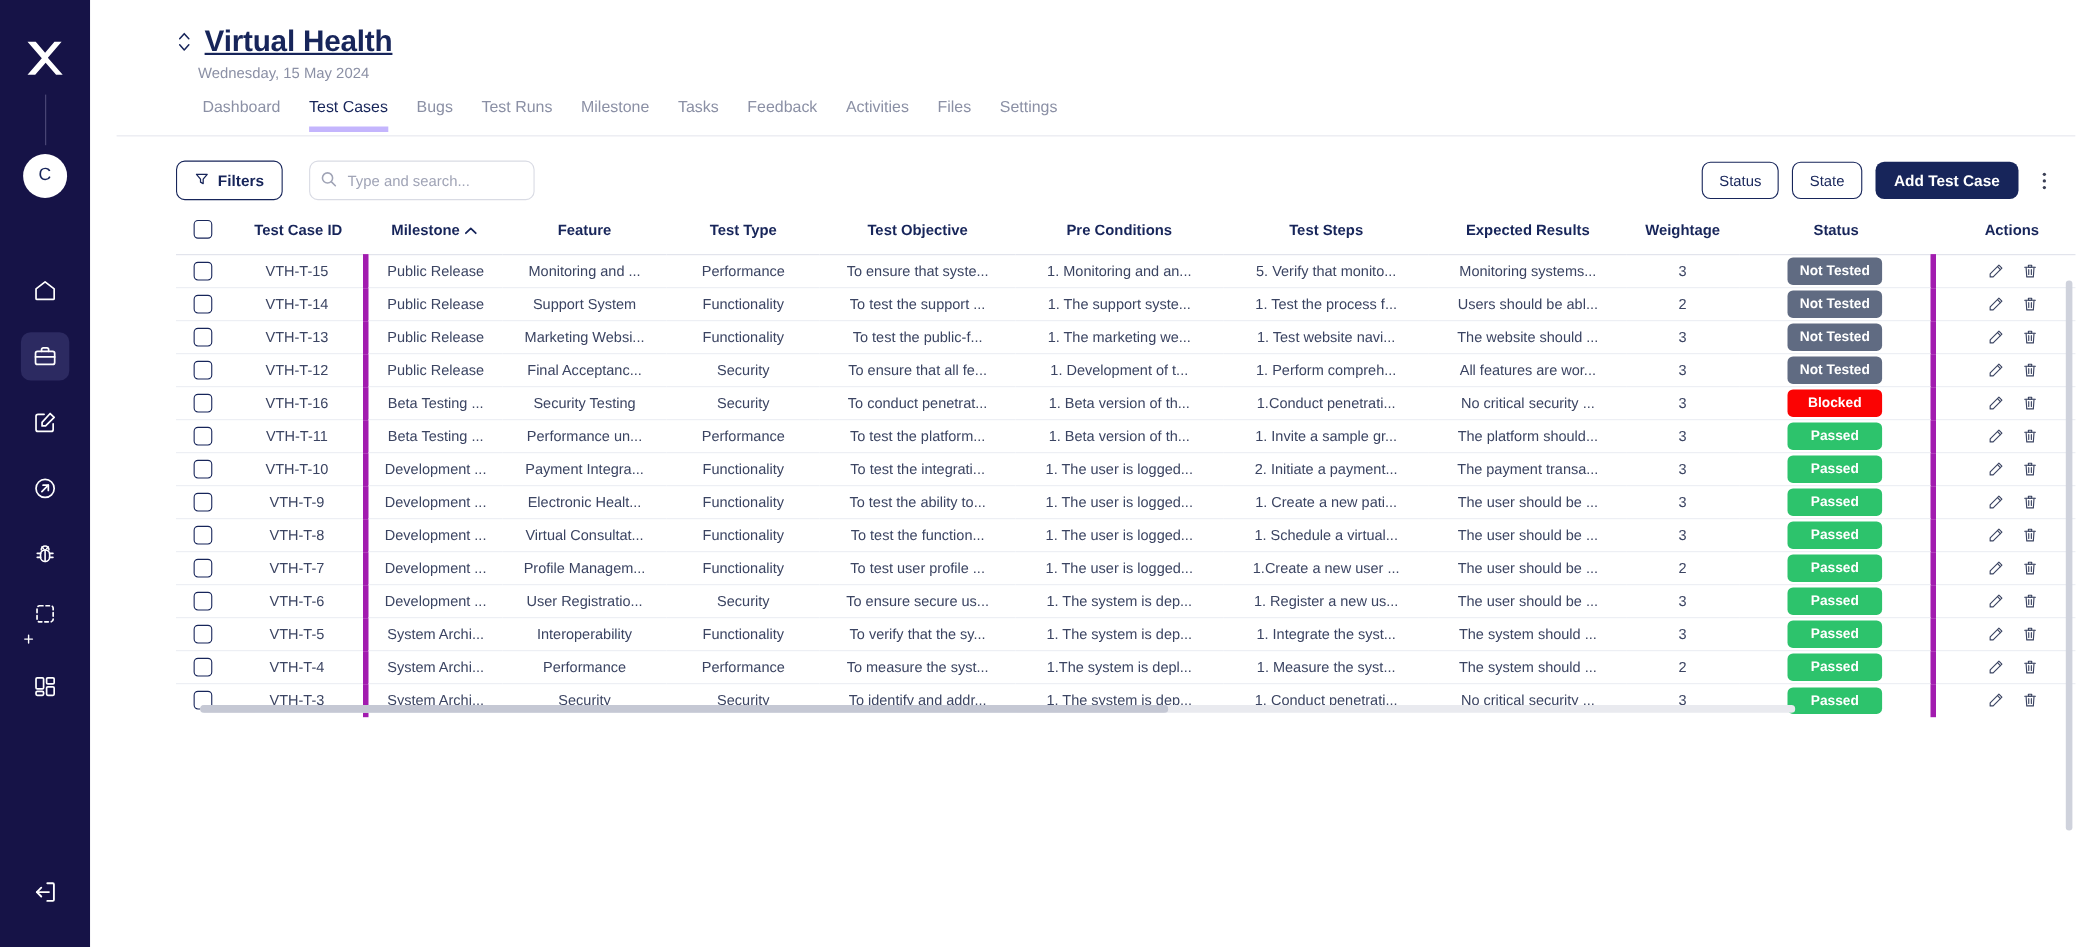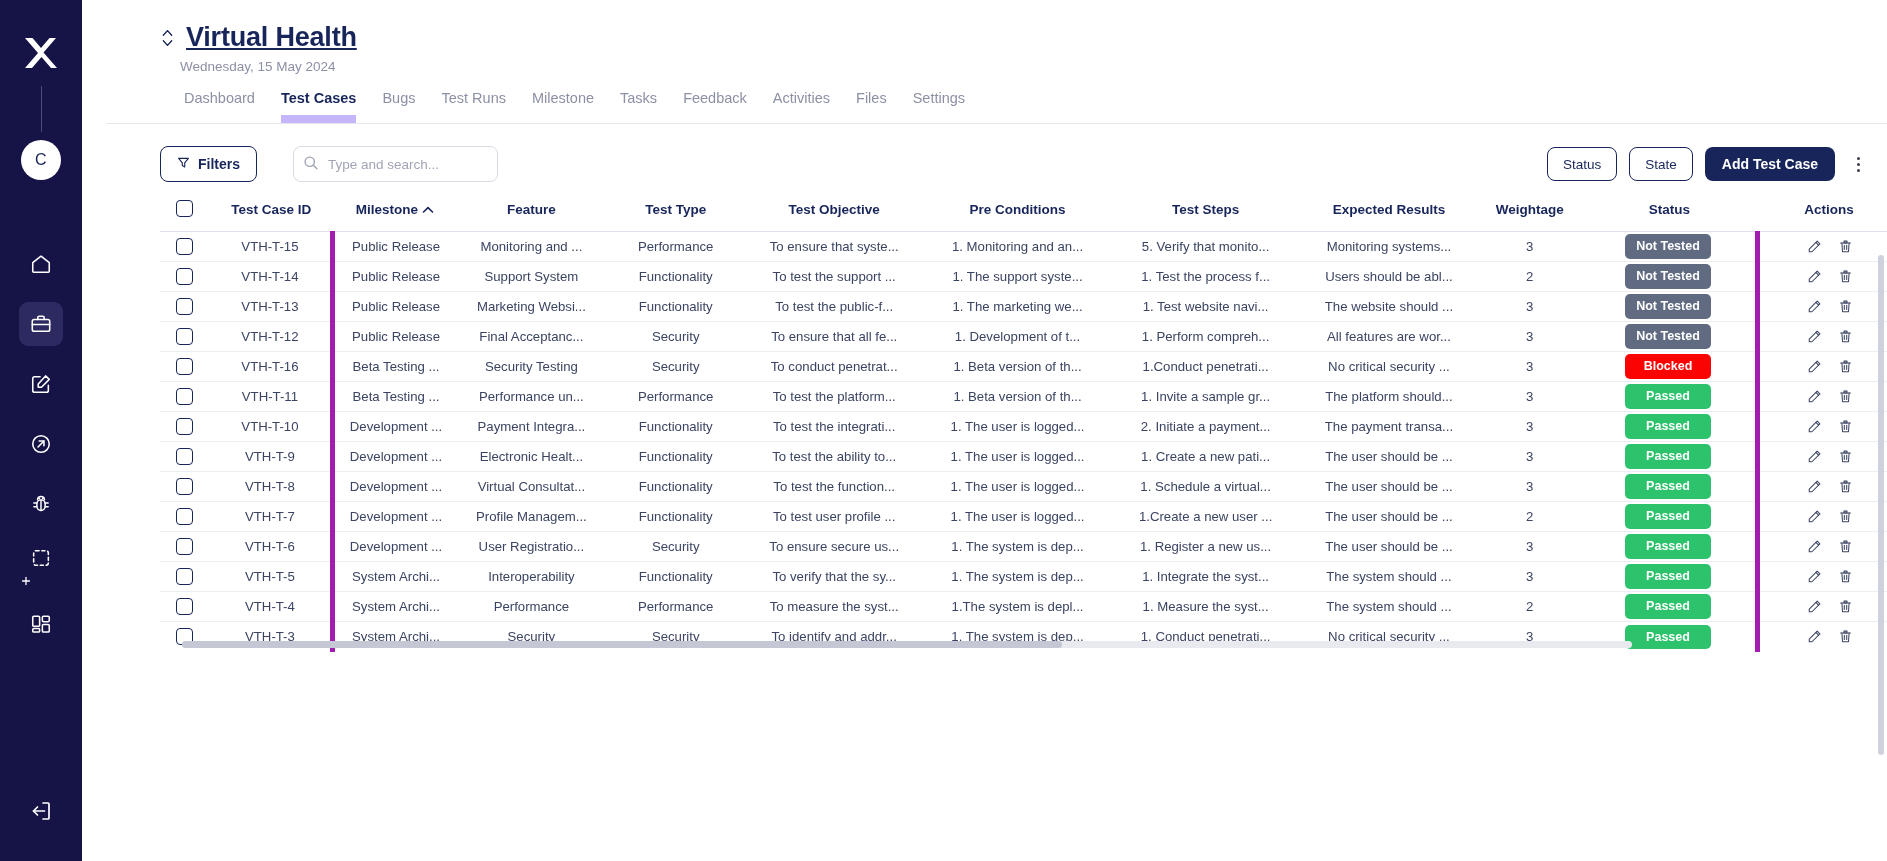--- a/index.html
+++ b/index.html
@@ -43,32 +43,32 @@
   .main { flex: 1 1 auto; height: 861px; position: relative; background: #fff; overflow: hidden; }
   .head { padding: 22px 0 0 78px; }
   .title-row { display: flex; align-items: center; gap: 12px; }
   .sortglyph { display: flex; flex-direction: column; align-items: center; justify-content: center; width: 14px; height: 28px; }
   .page-title { font-size: 27px; font-weight: bold; color: #17255a; letter-spacing: -.2px; text-decoration: underline; }
   .page-date { margin-top: 6px; font-size: 13.5px; color: #8b90a5; margin-left: 20px; }
 
   .tabs { display: flex; align-items: flex-start; gap: 26px; padding-left: 78px; margin-top: 16px;
           border-bottom: 1px solid #e6e7ee; height: 34px; margin-left: 24px; }
   .tab { font-size: 14.5px; color: #8b90a5; padding-bottom: 9px; cursor: pointer; white-space: nowrap; }
-  .tab.active { color: #17255a; font-weight: bold; border-bottom: 8px solid #c4b5fd; }
+  .tab.active { color: #17255a; font-weight: normal; border-bottom: 5px solid #c4b5fd; }
 
   .toolbar { display: flex; align-items: center; padding: 22px 18px 0 78px; }
   .btn-filters {
     display: flex; align-items: center; gap: 8px;
     height: 36px; padding: 0 16px;
     border: 1.5px solid #17255a; border-radius: 8px;
     background: #fff; color: #17255a; font-size: 14px; font-weight: bold;
     cursor: pointer;
   }
   .search-wrap {
-    margin-left: 36px; position: relative;
+    margin-left: 24px; position: relative;
     width: 205px; height: 36px;
   }
   .search-wrap input {
     width: 100%; height: 36px;
     border: 1px solid #d9dbe4; border-radius: 8px;
     padding: 0 10px 0 34px; font-size: 13.5px; color: #17255a;
     font-family: "Liberation Sans", sans-serif;
     background: #fff; outline: none;
   }
   .search-wrap input::placeholder { color: #a0a4b6; }

